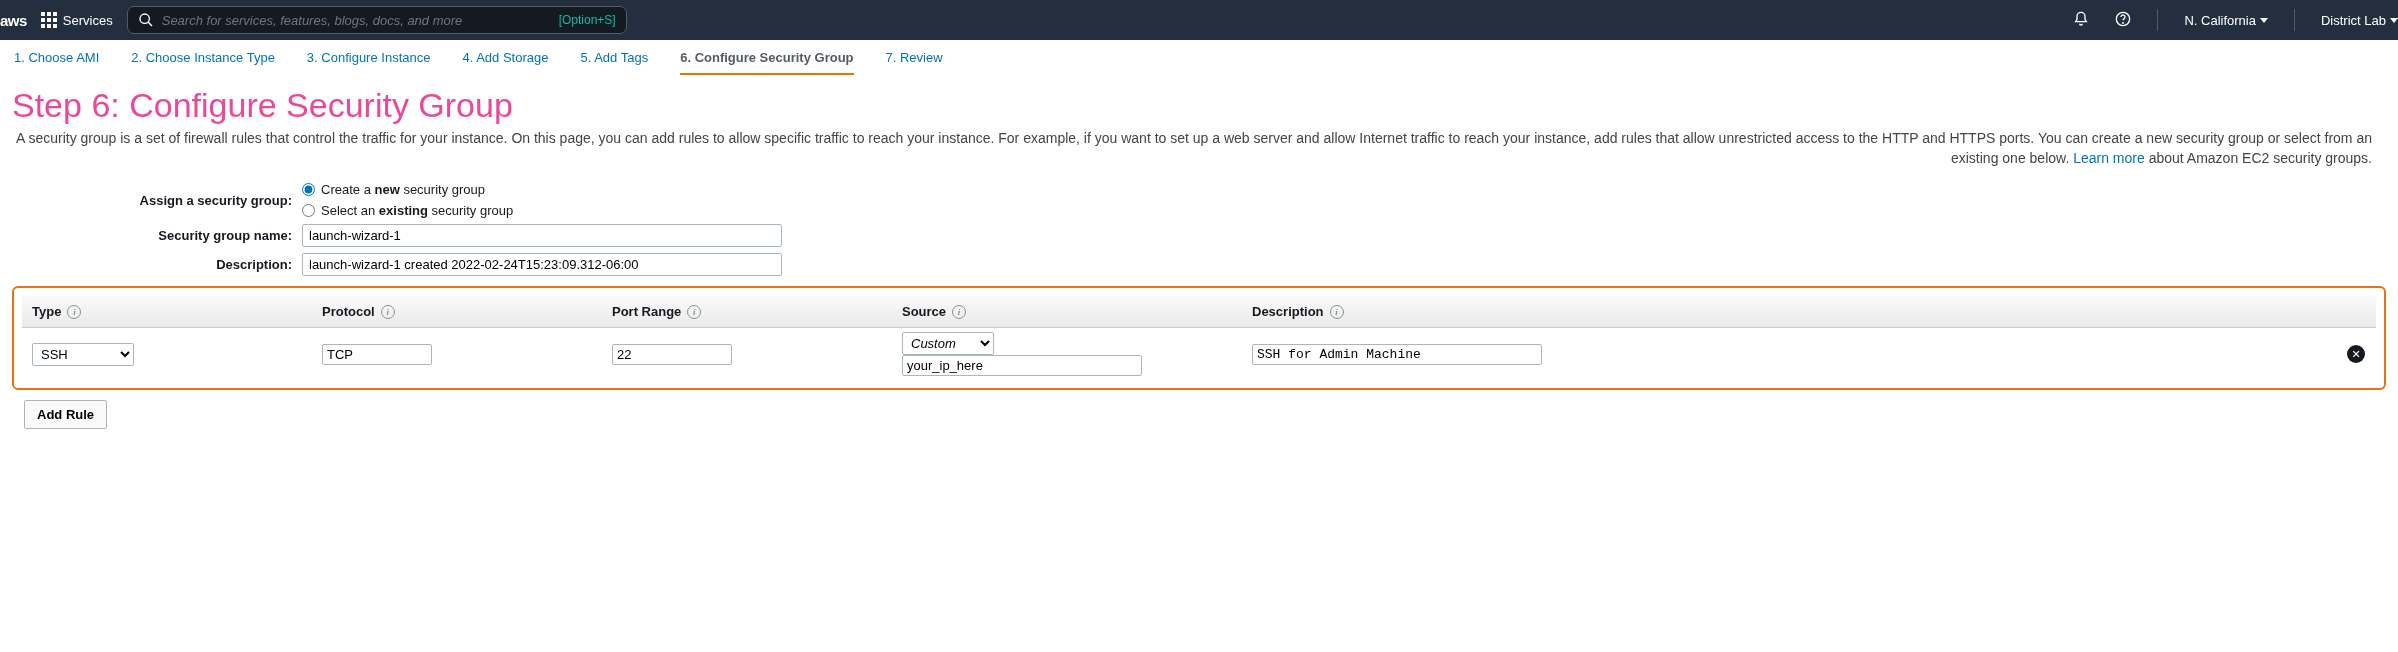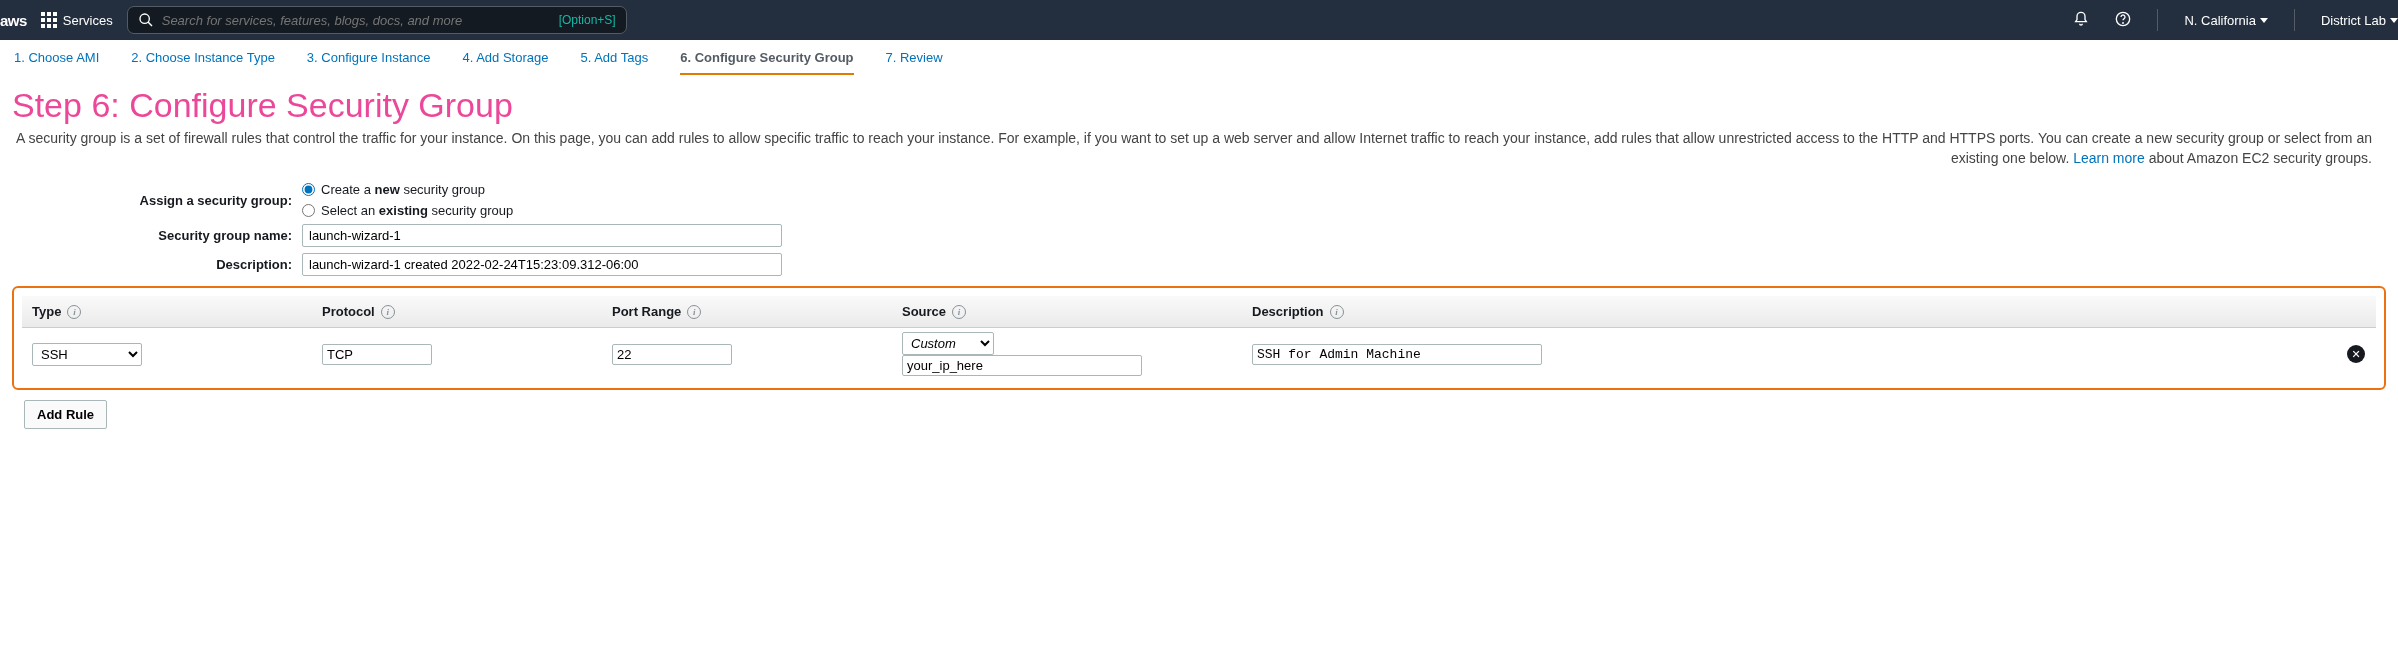--- a/index.html
+++ b/index.html
@@ -41,21 +41,21 @@
   .text-input { border:1px solid #aab7b8; border-radius:2px; padding:3px 6px; font-size:13px; width:480px; }
   
   
   .rules-wrap { border:2px solid #ec7211; border-radius:6px; margin-top:10px; padding:8px; overflow:hidden; }
   .rules-table { width:100%; border-collapse:collapse; }
   .rules-table th { background: linear-gradient(#fafafa,#eaeaea); text-align:left; font-weight:bold; font-size:13px; padding:8px 10px; border-bottom:1px solid #ccc; }
   .rules-table td { padding:4px 10px; font-size:13px; border-bottom:1px solid #eee; vertical-align:middle; }
   .th-info { display:inline-flex; align-items:center; gap:6px; }
   .info-icon { width:14px; height:14px; border:1px solid #879196; border-radius:50%; display:inline-flex; align-items:center; justify-content:center; font-size:9px; color:#879196; cursor:pointer; font-style:italic; font-family:serif; }
   select.cell, input.cell { border:1px solid #aab7b8; border-radius:2px; padding:2px 4px; font-size:13px; background:#fff; }
-  .cell-type { width:110px; }
+  .cell-type { width:102px; }
   .cell-proto { width:110px; background:#f2f3f3; }
   .cell-port { width:120px; background:#f2f3f3; }
   .cell-src-sel { width:92px;font-style:italic; }
   .cell-src-txt { width:240px; }
   .cell-desc { width:290px;font-family:Liberation Mono, monospace; }
   .remove-btn { width:18px; height:18px; border-radius:50%; background:#16191f; color:#fff; display:inline-flex; align-items:center; justify-content:center; cursor:pointer; font-size:11px; border:none; }
   .rules-table tr:last-child td { border-bottom:none; }
   .col-remove { width:40px; text-align:center; }
   
   .add-rule-btn { margin-top:10px; margin-left:12px; border:1px solid #aab7b8; background:#fafafa; padding:6px 12px; font-size:13px; font-weight:bold; border-radius:2px; cursor:pointer;text-align:right; }

